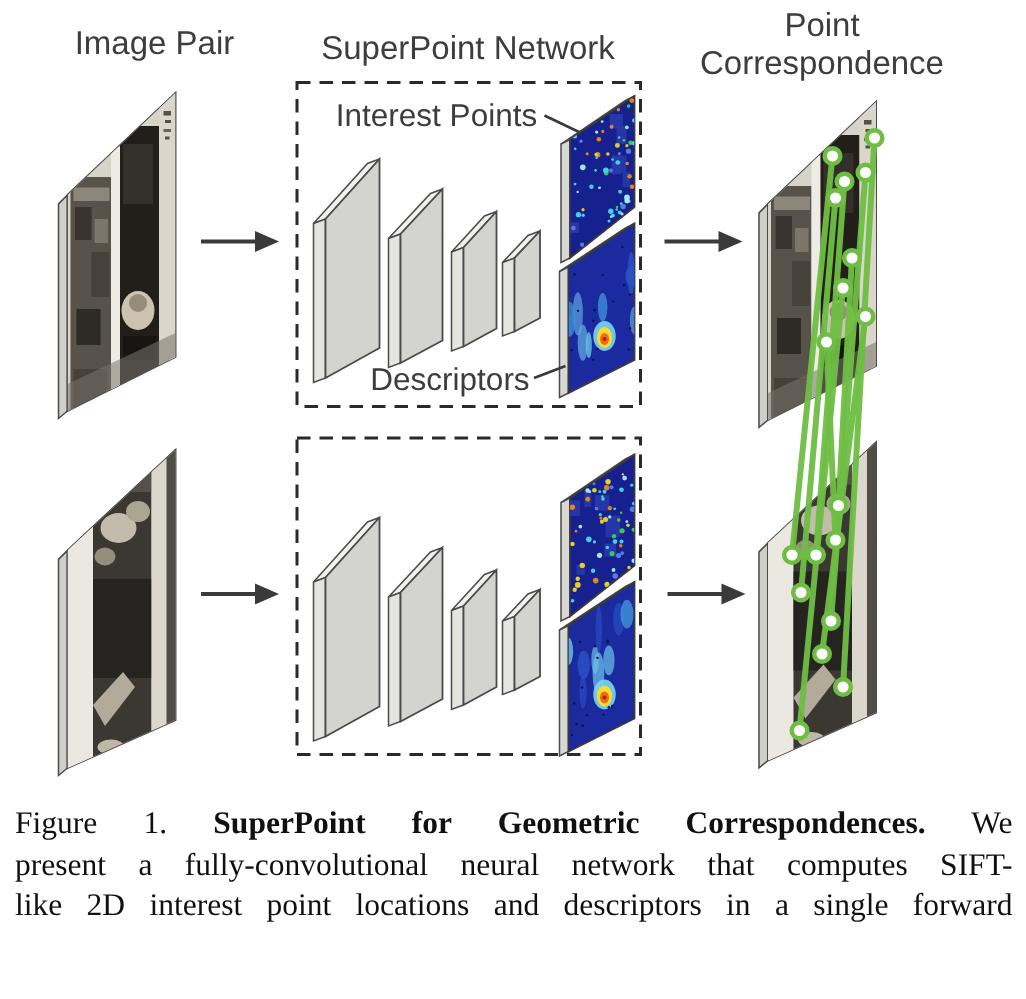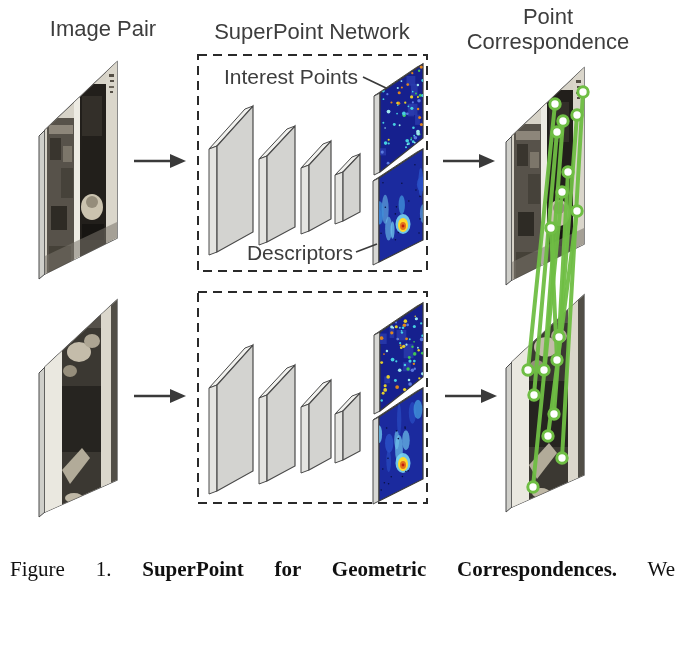--- a/index.html
+++ b/index.html
@@ -1,21 +1,21 @@
 <!DOCTYPE html>
 <html><head>
 <meta charset="utf-8">
 <style>
   html,body{margin:0;padding:0;background:#ffffff;}
   body{width:684px;height:666px;overflow:hidden;font-family:"Liberation Sans",sans-serif;}
   .lbl{font:22px "Liberation Sans",sans-serif;fill:#3d3d3d;}
   .lbl2{font:21px "Liberation Sans",sans-serif;fill:#3d3d3d;}
   .caption{padding:5px 9px 0 10px;font-family:"Liberation Serif",serif;font-size:21px;
            line-height:27.5px;color:#101010;}
-  .cap-line{text-align:justify;text-align-last:justify;white-space:normal;margin-top:21px;}
+  .cap-line{text-align:justify;text-align-last:justify;white-space:normal;}
   .cap-line b{font-weight:bold;}
   svg{display:block;}
 </style>
 </head>
 <body>
 
 <svg id="fig" width="684" height="530" viewBox="0 0 684 530">
   <defs>
     <clipPath id="clipA">
         <polygon points="45,130 117,62 117,238 45,274"></polygon>
@@ -382,13 +382,15 @@
       <circle cx="534" cy="395" r="5.2" fill="#ffffff" stroke="#6fbe44" stroke-width="3"></circle>
       <circle cx="555" cy="104" r="5.2" fill="#ffffff" stroke="#6fbe44" stroke-width="3"></circle>
       <circle cx="528" cy="370" r="5.2" fill="#ffffff" stroke="#6fbe44" stroke-width="3"></circle>
       <circle cx="551" cy="228" r="5.2" fill="#ffffff" stroke="#6fbe44" stroke-width="3"></circle>
       <circle cx="557" cy="360" r="5.2" fill="#ffffff" stroke="#6fbe44" stroke-width="3"></circle>
     </g>
 </svg>
 
 <div class="caption">
   <div class="cap-line"><span>Figure 1.</span> <b>SuperPoint for Geometric Correspondences.</b> <span>We</span></div>
+  <div class="cap-line">present a fully-convolutional neural network that computes SIFT-</div>
+  <div class="cap-line">like 2D interest point locations and descriptors in a single forward</div>
 </div>
 
 </body></html>

